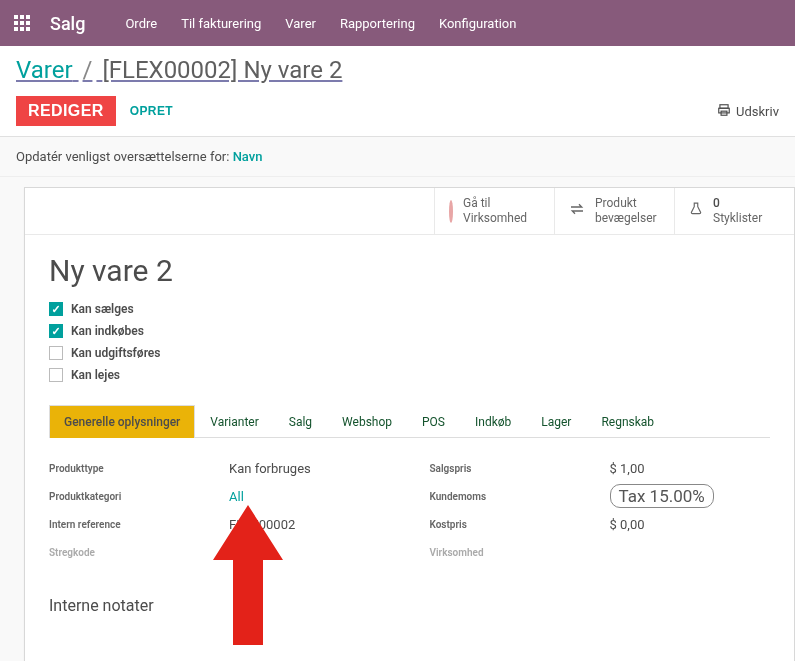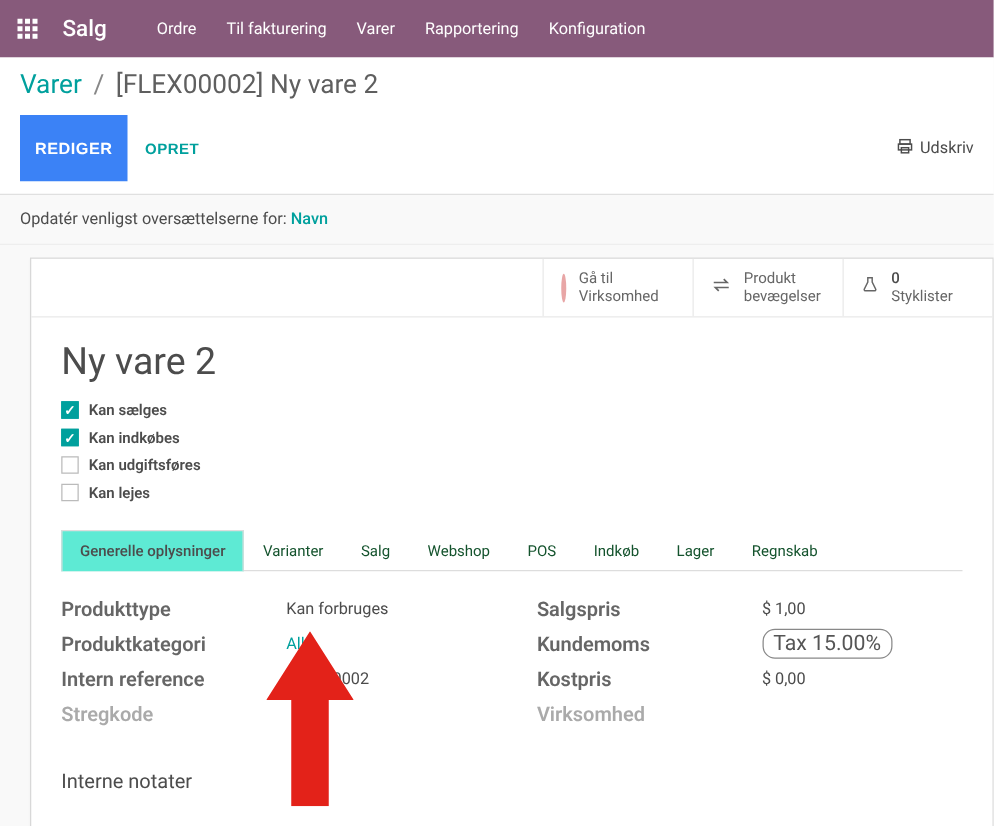--- a/index.html
+++ b/index.html
@@ -6,27 +6,27 @@
 body { font-family: -apple-system, BlinkMacSystemFont, "Segoe UI", Roboto, Helvetica, Arial, sans-serif; font-size: 13px; color: #4c4c4c; background: #f9f9f9; width: 795px; height: 661px; overflow: hidden; }
 
 .top-nav { background: #875A7B; color: #fff; display: flex; align-items: center; height: 46px; padding: 0 14px; }
 .apps-icon { display: grid; grid-template-columns: repeat(3,4px); grid-template-rows: repeat(3,4px); gap: 2px; margin-right: 20px; cursor: pointer; }
 .apps-icon span { background: #fff; }
 .brand { font-size: 18px; font-weight: 500; margin-right: 40px; color: #fff; }
 .menu { display: flex; gap: 24px; }
 .menu-item { color: #fff; font-size: 13px; cursor: pointer; }
 
 .breadcrumb-bar { background: #fff; padding: 10px 16px 0 16px; border-bottom: 1px solid #e0e0e0; }
-.breadcrumb { font-size: 21px; color: #7C7BAD; margin-bottom: 12px; }
+.breadcrumb { font-size: 24px; color: #7C7BAD; margin-bottom: 12px; text-decoration: underline; }
 .breadcrumb .root { color: #00A09D; cursor: pointer; }
 .breadcrumb .sep { color: #888; margin: 0 4px; }
 .breadcrumb .current { color: #5f5f5f; }
 .actions-row { display: flex; align-items: center; justify-content: space-between; padding-bottom: 10px; }
 .actions-left { display: flex; gap: 14px; align-items: center; }
-.btn-primary { background: #3b82f6; color: #fff; border: none; padding: 19px 12px; font-size: 13px; font-weight: 600; cursor: pointer; letter-spacing: 0.4px; }
+.btn-primary { background: #ef4444; color: #fff; border: none; padding: 6px 12px; font-size: 16px; font-weight: 600; cursor: pointer; letter-spacing: 0.4px; }
 .btn-link { color: #00A09D; background: none; border: none; font-size: 12px; font-weight: 700; cursor: pointer; letter-spacing: 0.4px; }
 .print-link { color: #4c4c4c; font-size: 13px; cursor: pointer; display: flex; align-items: center; gap: 5px; }
 
 .alert { background: #f9f9f9; padding: 12px 16px; font-size: 13px; color: #4c4c4c; border-bottom: 1px solid #eee; }
 .alert a { color: #00A09D; text-decoration: none; font-weight: 500; }
 
 .sheet-wrap { padding: 10px 0 0 24px; }
 .sheet { background: #fff; border: 1px solid #d8d8d8; box-shadow: 0 1px 2px rgba(0,0,0,0.04); min-height: 480px; padding-bottom: 8px; }
 
 .stat-buttons { display: flex; justify-content: flex-end; border-bottom: 1px solid #e9e9e9; }
@@ -38,26 +38,26 @@
 
 .sheet-body { padding: 18px 24px 0 24px; }
 .title { font-size: 30px; color: #4c4c4c; font-weight: 400; margin-bottom: 14px; }
 .checks { display: flex; flex-direction: column; gap: 8px; margin-bottom: 22px; }
 .chk { display: flex; align-items: center; gap: 8px; font-size: 12px; font-weight: 600; color: #4c4c4c; }
 .chk-box { width: 14px; height: 14px; border: 1px solid #bbb; display: flex; align-items: center; justify-content: center; font-size: 11px; }
 .chk-box.checked { background: #00A09D; color: #fff; border-color: #00A09D; }
 
 .tabs { display: flex; border-bottom: 1px solid #ddd; }
 .tab { padding: 9px 14px; font-size: 12px; color: #14532d; cursor: pointer; border: 1px solid transparent; border-bottom: none; position: relative; top: 1px; }
-.tab.active { border-color: #ddd; background: #5eead4; color: #4c4c4c; font-weight: 500; }
+.tab.active { border-color: #ddd; background: #eab308; color: #4c4c4c; font-weight: 500; }
 
 .form-grid { display: flex; gap: 40px; padding-top: 20px; }
 .col { flex: 1; }
 .row { display: flex; margin-bottom: 8px; font-size: 13px; min-height: 20px; align-items: center; }
-.row .lbl { width: 180px; color: #666; font-weight: 600; font-size: 16px; }
+.row .lbl { width: 180px; color: #666; font-weight: 600; font-size: 10px; }
 .row .val { color: #4c4c4c; }
 .row .val.link { color: #00A09D; cursor: pointer; }
 .row .lbl.muted { color: #aaa; }
 .tag { border: 1px solid #888; border-radius: 10px; padding: 1px 8px; font-size: 17px; color: #555; }
 
 .section-title { font-size: 16px; color: #4c4c4c; margin-top: 26px; font-weight: 400; }
 
 .arrow-overlay { position: absolute; left: 213px; top: 505px; pointer-events: none; }
 .arrow-overlay svg { display: block; }
 </style>

